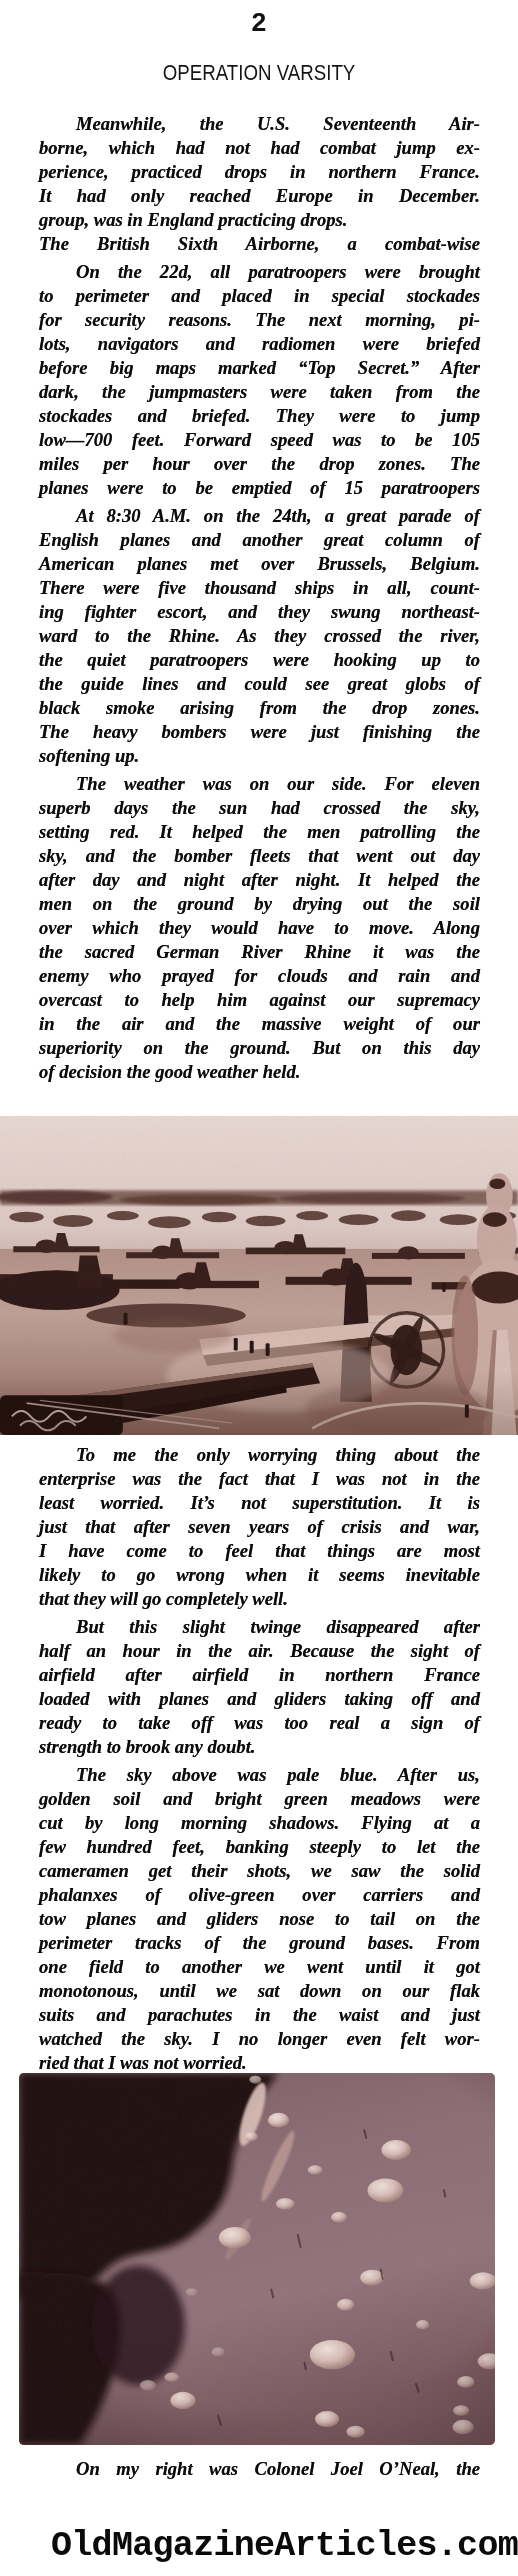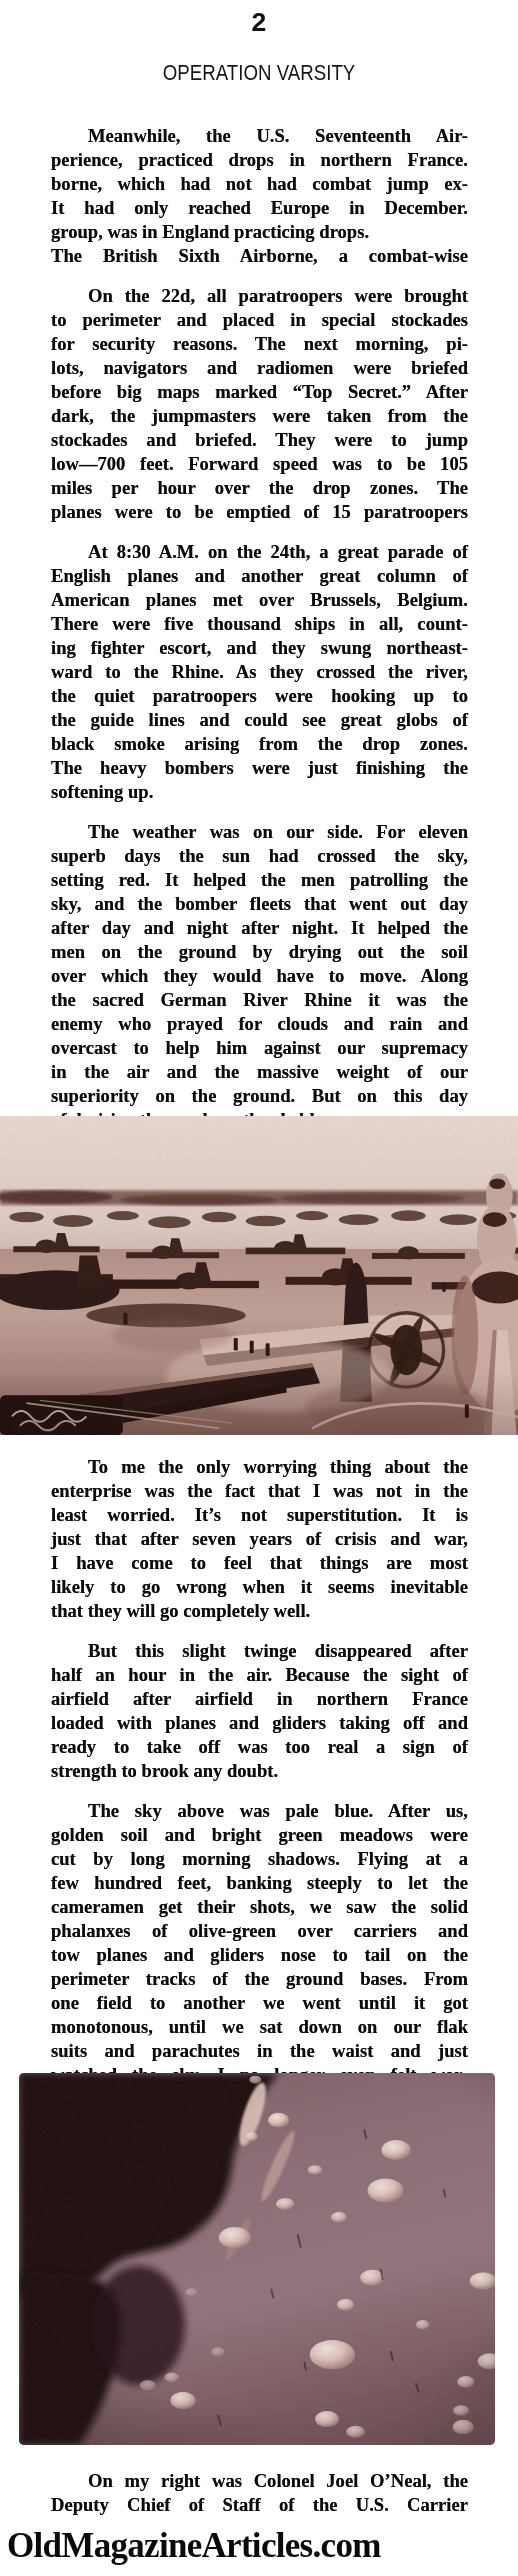--- a/index.html
+++ b/index.html
@@ -36,64 +36,64 @@
     color:#151515;
   }
   .text-block{
     position:absolute;
     left:35px;
     width:449px;
   }
   .tb1{top:108px;}
   .tb2{top:1439px;}
   .tb3{top:2453px;}
-  .para{margin:16px;padding:0;}
+  .para{margin:4px;padding:0;font-style:italic;}
   .line{
     font-size:18.6px;
     font-weight:700;
     line-height:24px;
     height:24px;
     text-align:justify;
     text-align-last:justify;
     -moz-text-align-last:justify;
     text-shadow:0 0 0.3px rgba(10,10,10,0.65);
     white-space:normal;
   }
   .line.first{text-indent:37px;}
   .line.last{text-align-last:left;}
   figure.photo{margin:0;padding:0;position:absolute;display:block;}
   .photo1{top:1116px;left:0;width:518px;height:319px;}
   .photo2{top:2073px;left:18.6px;width:476px;height:372px;border-radius:4.7px;overflow:hidden;}
   figure.photo svg{display:block;width:100%;height:100%;}
   .footer{
     position:absolute;
     top:2527px; left:0; right:0;
-    text-align:left;
-    font-family:Liberation Serif, serif;
+    text-align:right;
+    font-family:Liberation Mono, monospace;
     font-weight:bold;
     font-size:35px;
     line-height:1.1;
     letter-spacing:-0.7px;
     color:#0a0a0a;
     padding-left:7px;
   }
 </style>
 </head>
 <body>
 
 <div class="page">
 
   <div class="page-number">2</div>
   <h1 class="title">OPERATION VARSITY</h1>
 
   <section class="text-block tb1">
     <div class="para">
         <div class="line first">Meanwhile, the U.S. Seventeenth Air-</div>
+        <div class="line">borne, which had not had combat jump ex-</div>
         <div class="line">perience, practiced drops in northern France.</div>
-        <div class="line">borne, which had not had combat jump ex-</div>
         <div class="line">It had only reached Europe in December.</div>
         <div class="line last">group, was in England practicing drops.</div>
         <div class="line">The British Sixth Airborne, a combat-wise</div>
       </div>
     <div class="para">
         <div class="line first">On the 22d, all paratroopers were brought</div>
         <div class="line">to perimeter and placed in special stockades</div>
         <div class="line">for security reasons. The next morning, pi-</div>
         <div class="line">lots, navigators and radiomen were briefed</div>
         <div class="line">before big maps marked “Top Secret.” After</div>
@@ -278,20 +278,21 @@
         <div class="line">cut by long morning shadows. Flying at a</div>
         <div class="line">few hundred feet, banking steeply to let the</div>
         <div class="line">cameramen get their shots, we saw the solid</div>
         <div class="line">phalanxes of olive-green over carriers and</div>
         <div class="line">tow planes and gliders nose to tail on the</div>
         <div class="line">perimeter tracks of the ground bases. From</div>
         <div class="line">one field to another we went until it got</div>
         <div class="line">monotonous, until we sat down on our flak</div>
         <div class="line">suits and parachutes in the waist and just</div>
         <div class="line">watched the sky. I no longer even felt wor-</div>
+        <div class="line last">ried that I was not worried.</div>
       </div>
   </section>
 
   <figure class="photo photo2">
     <svg viewBox="0 0 717 560" preserveAspectRatio="none" aria-hidden="true">
       <defs>
         <linearGradient id="bg2" x1="0" y1="0" x2="0.3" y2="1">
           <stop offset="0" stop-color="#7c5f66"></stop>
           <stop offset="0.35" stop-color="#8d6f77"></stop>
           <stop offset="0.7" stop-color="#93767e"></stop>
@@ -363,20 +364,19 @@
         <line x1="560" y1="420" x2="563" y2="432"></line>
       </g>
       <rect width="717" height="560" filter="url(#grain2)" opacity="0.9"></rect>
       <rect width="717" height="560" fill="url(#vig2)"></rect>
     </svg>
   </figure>
 
   <section class="text-block tb3">
     <div class="para">
         <div class="line first">On my right was Colonel Joel O’Neal, the</div>
-        <div class="line">Deputy Chief of Staff of the U.S. Carrier</div>
       </div>
   </section>
 
   <div class="footer">OldMagazineArticles.com</div>
 
 </div>
 
 
 </body></html>

